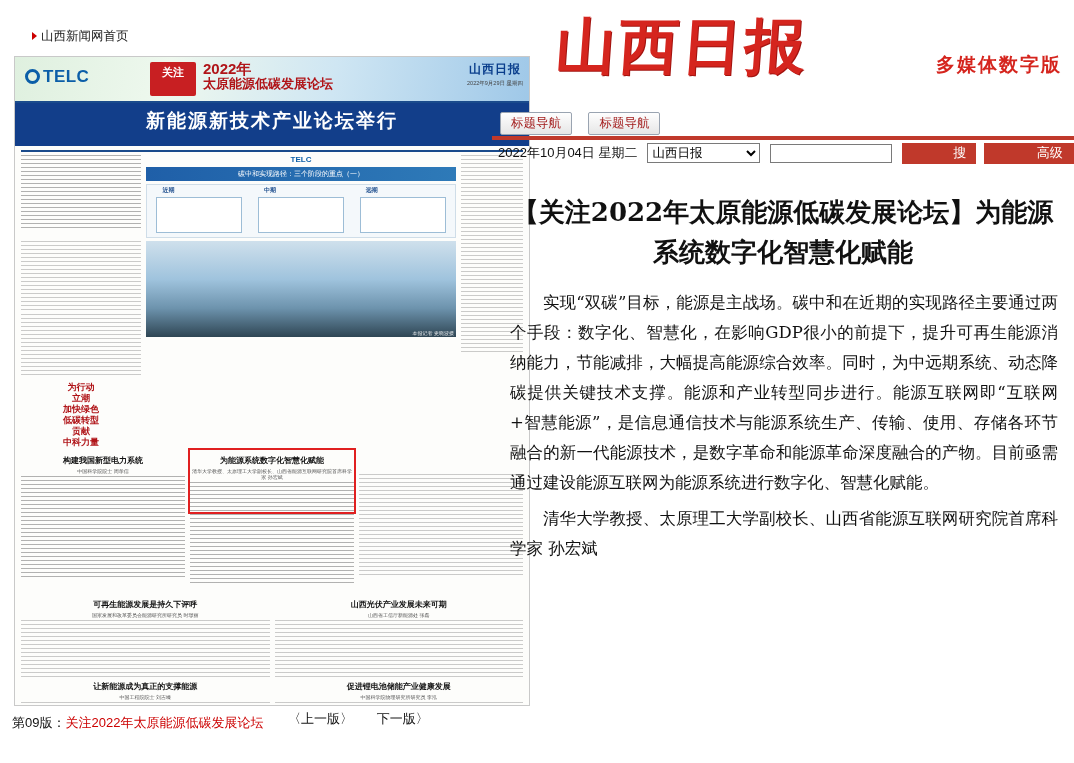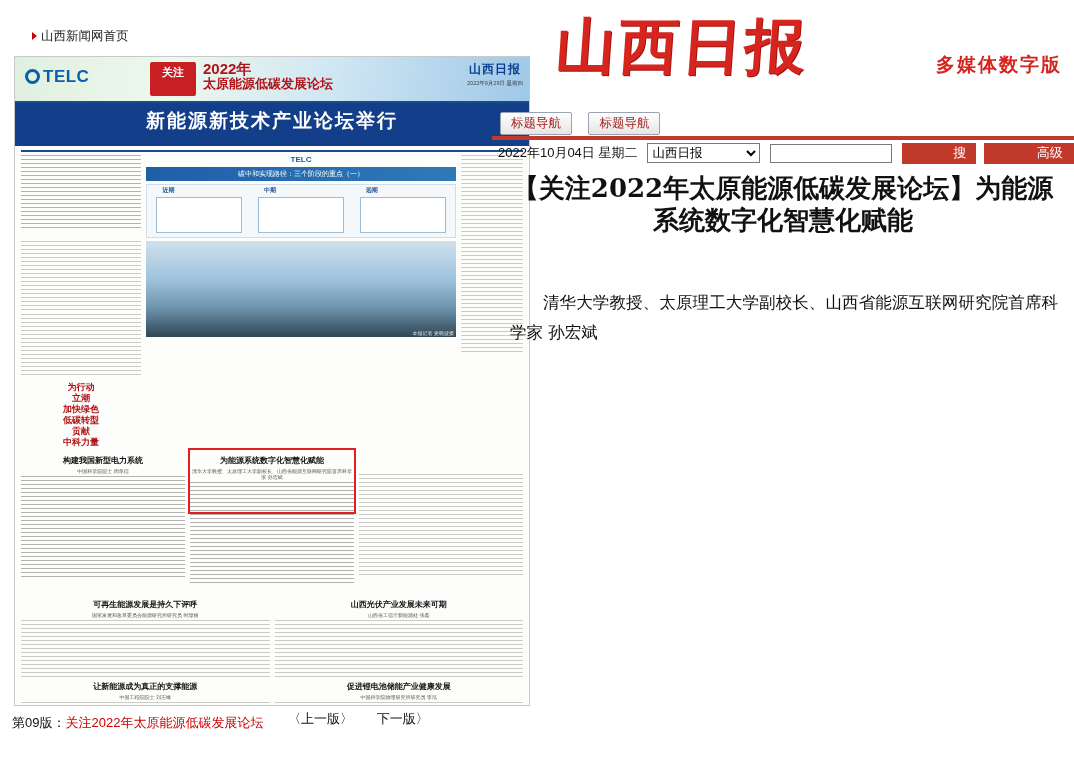--- a/index.html
+++ b/index.html
@@ -289,28 +289,28 @@
     background: #c0392b;
     border: none;
     cursor: pointer;
     font-family: "Liberation Sans", sans-serif;
     padding-left: 48px;
   }
   .btn-adv { background: #c0392b; margin-left: 8px; }
 
   .article-title {
     position: absolute;
-    left: 18px; top: 172px;
+    left: 18px; top: 192px;
     width: 546px;
     text-align: center;
     font-family: "DejaVu Serif", serif;
     font-size: 26px;
     font-weight: bold;
     color: #111;
-    line-height: 32px;
+    line-height: 40px;
   }
   .article-body {
     position: absolute;
     left: 18px; top: 288px;
     width: 548px;
     font-family: "DejaVu Serif", serif;
     font-size: 16.5px;
     line-height: 30px;
     color: #111;
     text-align: justify;
@@ -462,16 +462,17 @@
         <option>发展导报</option>
       </select>
       <input class="search-input" type="text" value="" style="">
       <button class="btn-search">搜索</button>
       <button class="btn-adv">高级搜索</button>
     </div>
 
     <div class="article-title">【关注2022年太原能源低碳发展论坛】为能源系统数字化智慧化赋能</div>
 
     <div class="article-body">
+      <p>实现“双碳”目标，能源是主战场。碳中和在近期的实现路径主要通过两个手段：数字化、智慧化，在影响GDP很小的前提下，提升可再生能源消纳能力，节能减排，大幅提高能源综合效率。同时，为中远期系统、动态降碳提供关键技术支撑。能源和产业转型同步进行。能源互联网即“互联网+智慧能源”，是信息通信技术与能源系统生产、传输、使用、存储各环节融合的新一代能源技术，是数字革命和能源革命深度融合的产物。目前亟需通过建设能源互联网为能源系统进行数字化、智慧化赋能。</p>
       <p class="article-sign">清华大学教授、太原理工大学副校长、山西省能源互联网研究院首席科学家  孙宏斌</p>
     </div>
   </div>
 </div>
 
 </body></html>

